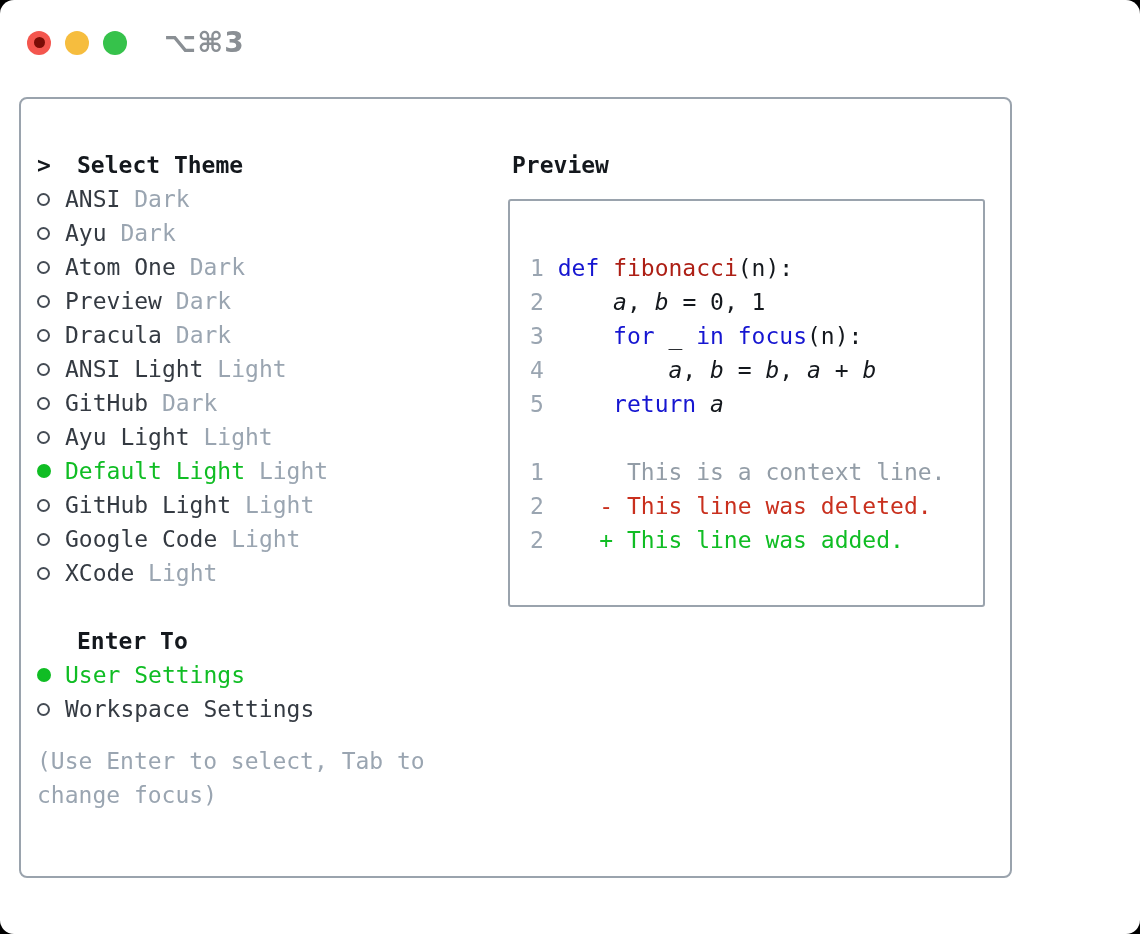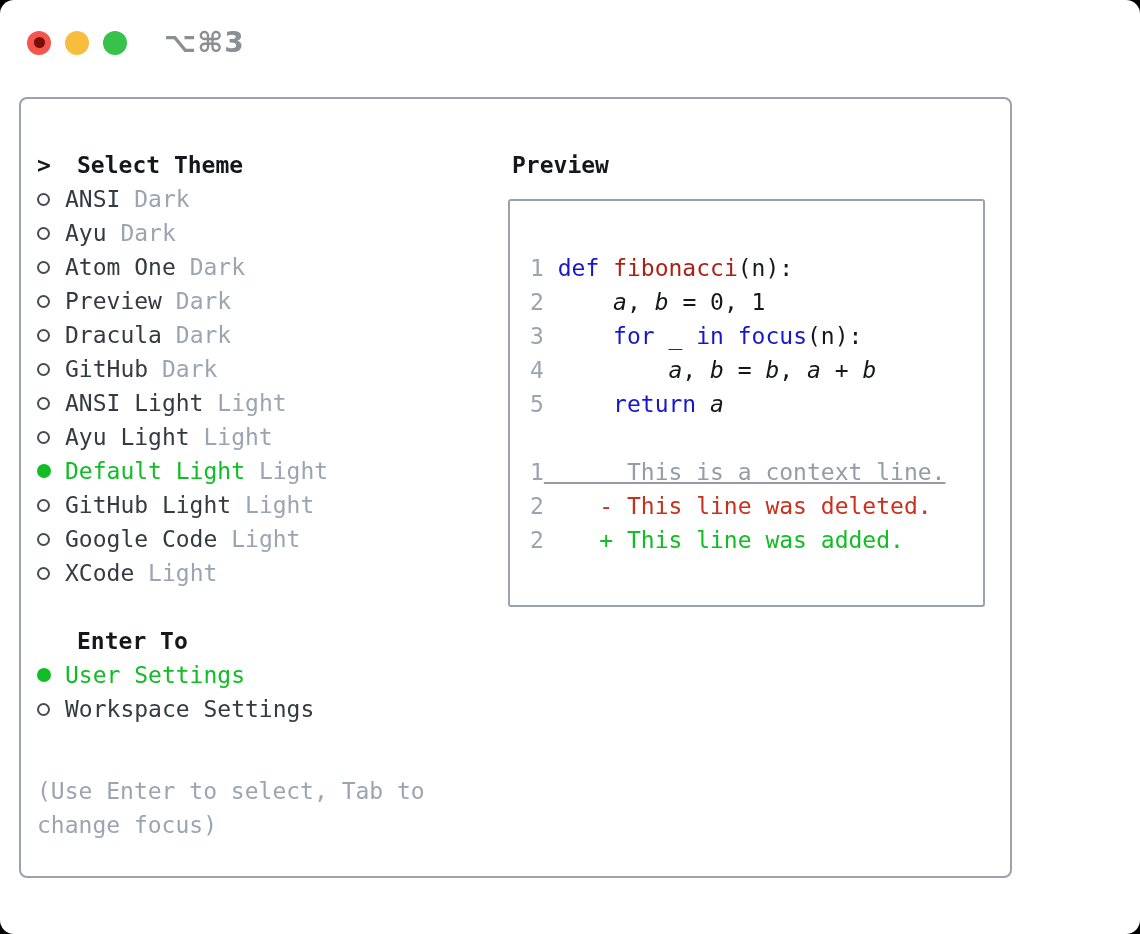--- a/index.html
+++ b/index.html
@@ -30,33 +30,33 @@
   .slot{width:28px;flex:none;display:flex;align-items:center;}
   .caret-char{font-weight:700;color:var(--black);}
   .radio{width:13px;height:13px;border:2px solid #454c55;border-radius:50%;box-sizing:border-box;flex:none;}
   .radio.sel{width:14px;height:14px;background:var(--green);border-color:var(--green);}
   .h{font-weight:700;color:var(--black);margin-left:12px;}
   .label{white-space:pre;}
   .name{color:var(--dark);text-align:center;}
   .name.selname{color:var(--green);}
   .variant{color:var(--muted);}
   .spacer{height:34px;}
-  .hint{margin-top:48px;color:var(--muted);}
+  .hint{margin-top:18px;color:var(--muted);}
 
   
   .preview-label{position:absolute;left:479px;top:49px;height:34px;display:flex;align-items:center;}
   .preview-box{position:absolute;left:487px;top:100px;width:477px;height:408px;box-sizing:border-box;
                border:2px solid var(--border);border-radius:3px;padding:16px 0 0 20px;overflow:hidden;}
   .cline{white-space:pre;height:34px;}
   .ln{color:var(--muted);}
   .k{color:var(--blue);}
   .f{color:var(--fnred);}
   .v{font-style:italic;color:var(--black);}
   .p{color:var(--black);}
-  .ctx{color:#939da7;text-decoration:underline;}
+  .ctx{color:#939da7;}
   .del{color:var(--red);}
   .add{color:var(--green);}
 </style>
 </head>
 <body>
 
 <div class="window">
 
   <div class="titlebar">
     <span class="light red">
@@ -105,27 +105,27 @@
           <div class="row">
             <span class="slot">
               <span class="radio"></span>
             </span>
             <span class="label"><span class="name">Dracula</span> <span class="variant">Dark</span></span>
           </div>
           <div class="row">
             <span class="slot">
               <span class="radio"></span>
             </span>
+            <span class="label"><span class="name">ANSI Light</span> <span class="variant">Light</span></span>
+          </div>
+          <div class="row">
+            <span class="slot">
+              <span class="radio"></span>
+            </span>
             <span class="label"><span class="name">GitHub</span> <span class="variant">Dark</span></span>
-          </div>
-          <div class="row">
-            <span class="slot">
-              <span class="radio"></span>
-            </span>
-            <span class="label"><span class="name">ANSI Light</span> <span class="variant">Light</span></span>
           </div>
           <div class="row">
             <span class="slot">
               <span class="radio"></span>
             </span>
             <span class="label"><span class="name">Ayu Light</span> <span class="variant">Light</span></span>
           </div>
           <div class="row">
             <span class="slot">
               <span class="radio sel"></span>

